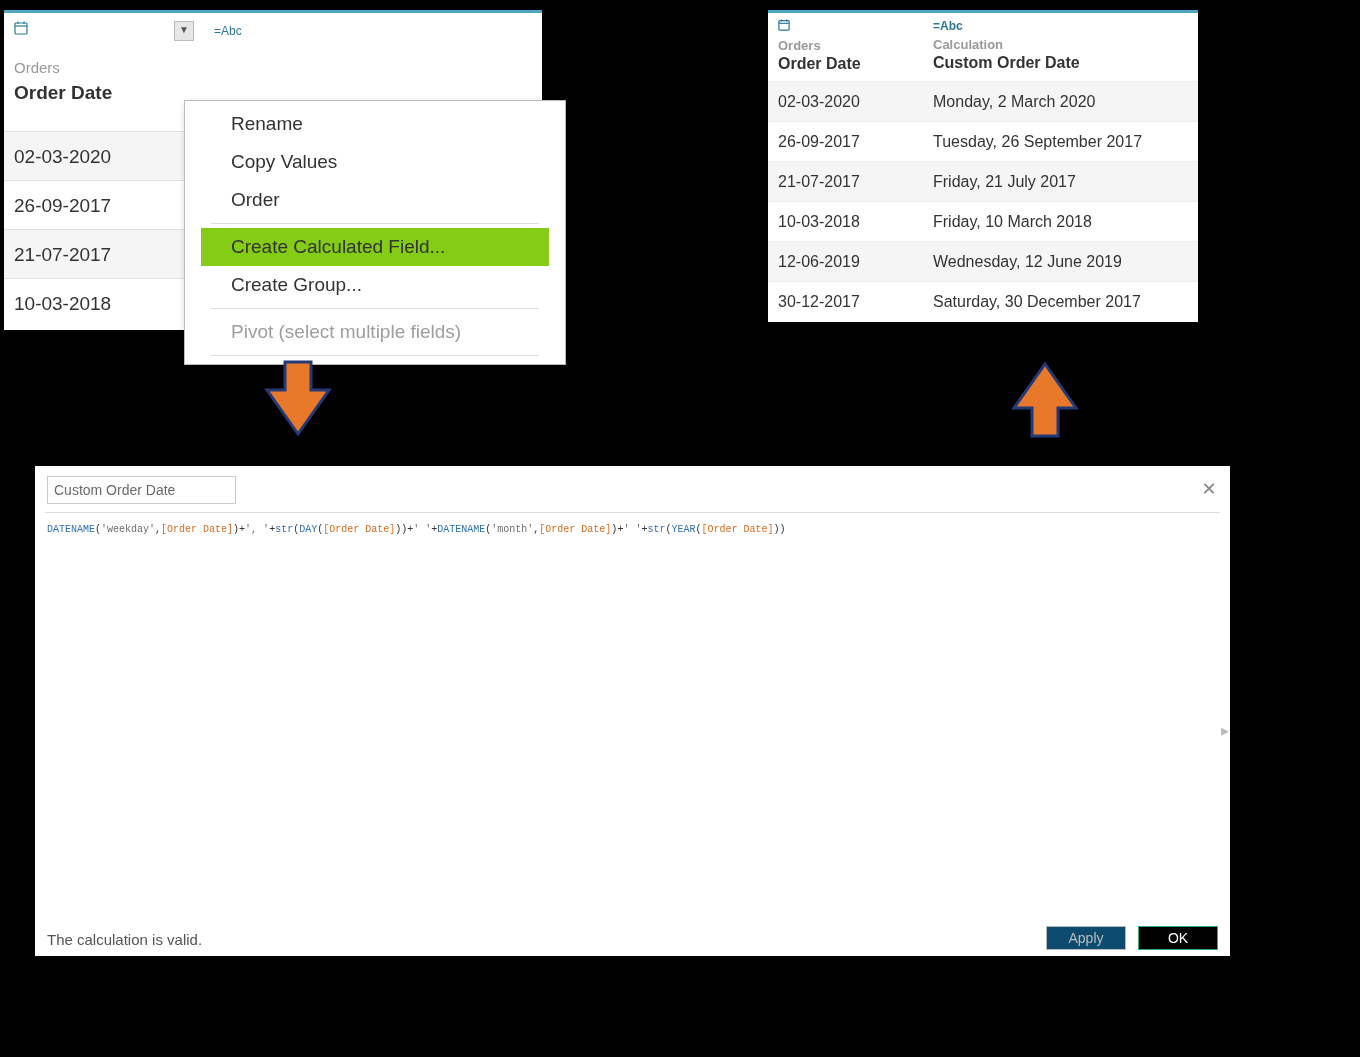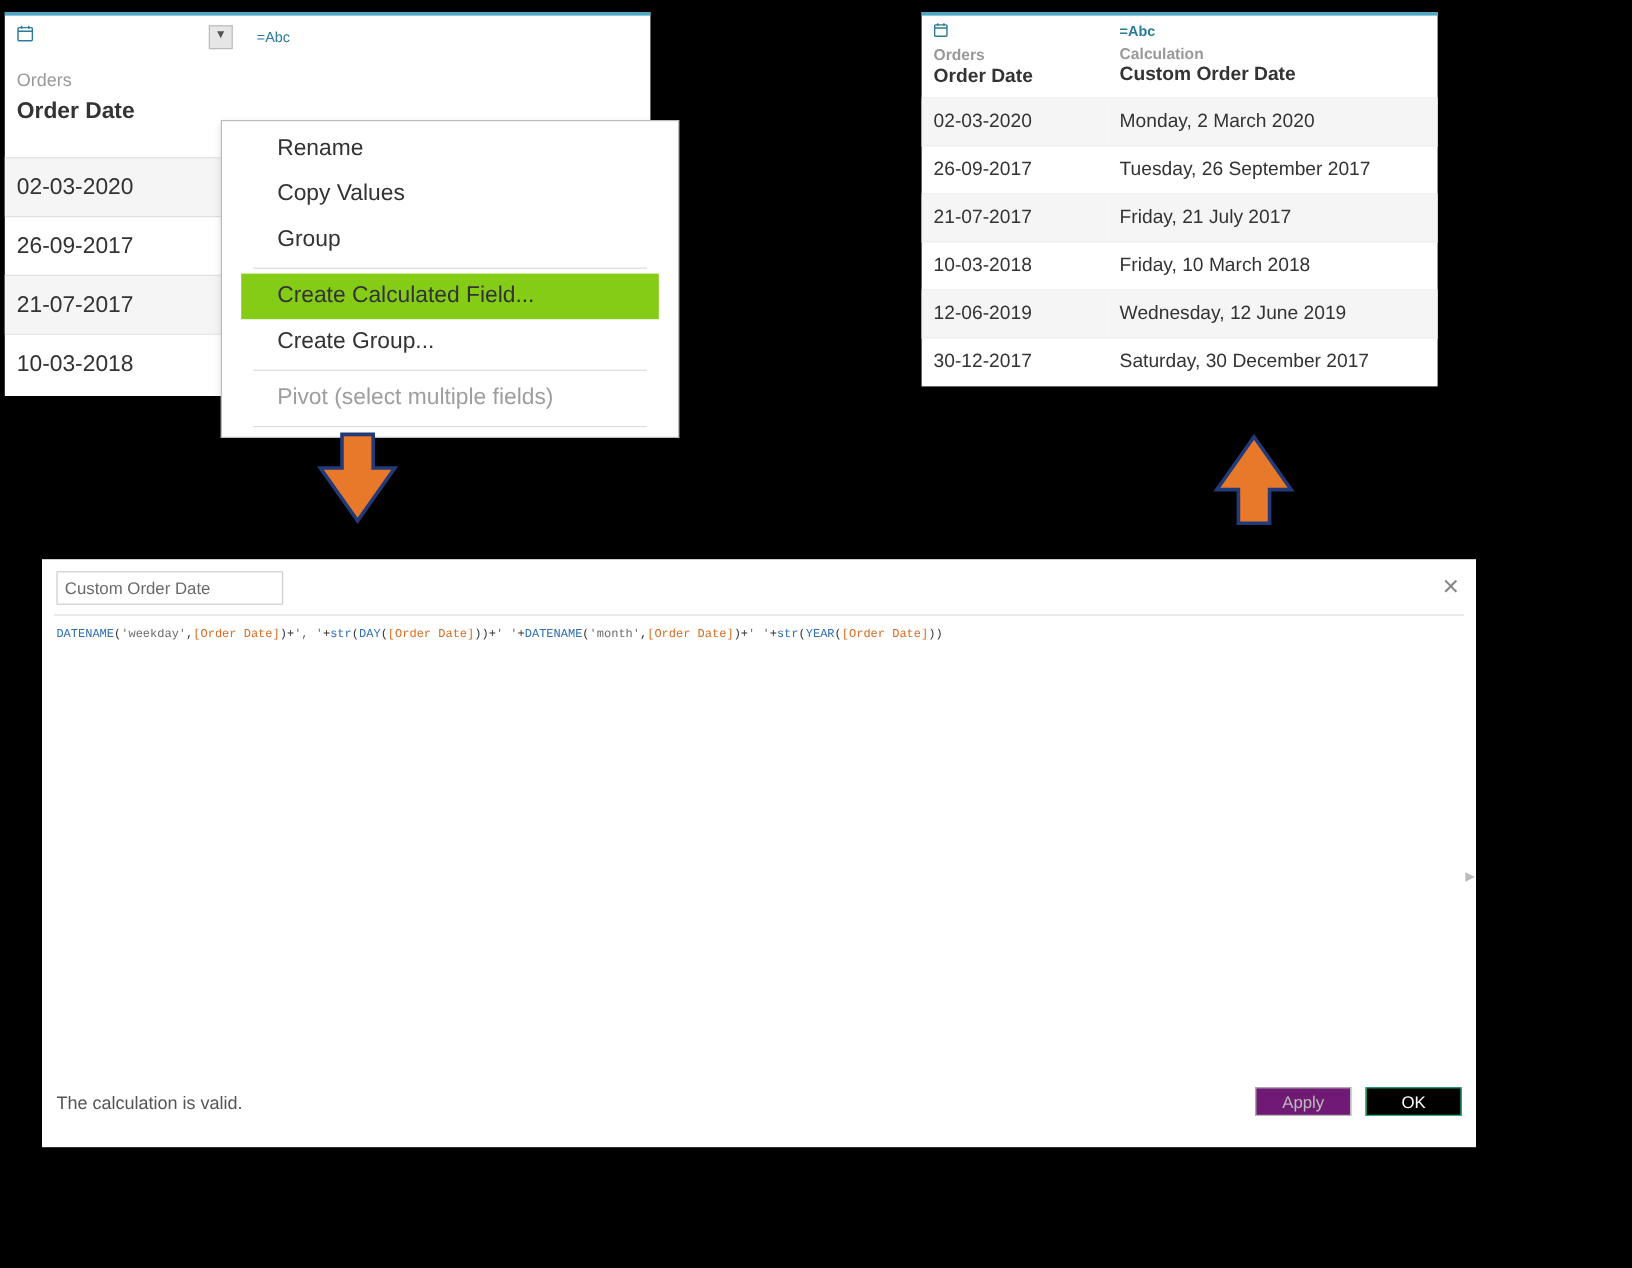--- a/index.html
+++ b/index.html
@@ -191,41 +191,41 @@
     right: -2px; top: 250px;
     width: 14px; height: 30px;
     color: #bbb;
     font-size: 16px;
     text-align: center;
     line-height: 30px;
   }
 
   #calc-footer {
     position: absolute;
-    left: 12px; right: 12px; bottom: 22px;
+    left: 12px; right: 12px; bottom: 2px;
     height: 28px;
   }
   #calc-status {
     font-size: 15px;
     color: #555;
     line-height: 28px;
   }
   #calc-apply, #calc-ok {
     position: absolute;
     top: 0;
     width: 80px; height: 24px;
     line-height: 22px;
     text-align: center;
     font-size: 14px;
     border: 1px solid #bbb;
     box-sizing: border-box;
   }
   #calc-apply {
     right: 92px;
-    background: #701a75;
+    background: #0c4a6e;
     color: #bbb;
   }
   #calc-ok {
     right: 0;
     background: #000000;
     border-color: #2ab27b;
     color: #fff;
   }
 </style>
 </head>
@@ -259,21 +259,21 @@
   <div class="rows" id="left-rows">
       <div class="datarow alt">02-03-2020</div>
       <div class="datarow">26-09-2017</div>
       <div class="datarow alt">21-07-2017</div>
       <div class="datarow">10-03-2018</div>
     </div>
 
   <div id="ctxmenu">
     <div class="mi">Rename</div>
     <div class="mi">Copy Values</div>
-    <div class="mi">Group</div>
+    <div class="mi">Order</div>
     <div class="sep"></div>
     <div class="mi hl">Create Calculated Field...</div>
     <div class="mi">Create Group...</div>
     <div class="sep"></div>
     <div class="mi disabled">Pivot (select multiple fields)</div>
     <div class="sep"></div>
   </div>
 </div>
 
 <div id="right-table" class="panel">

